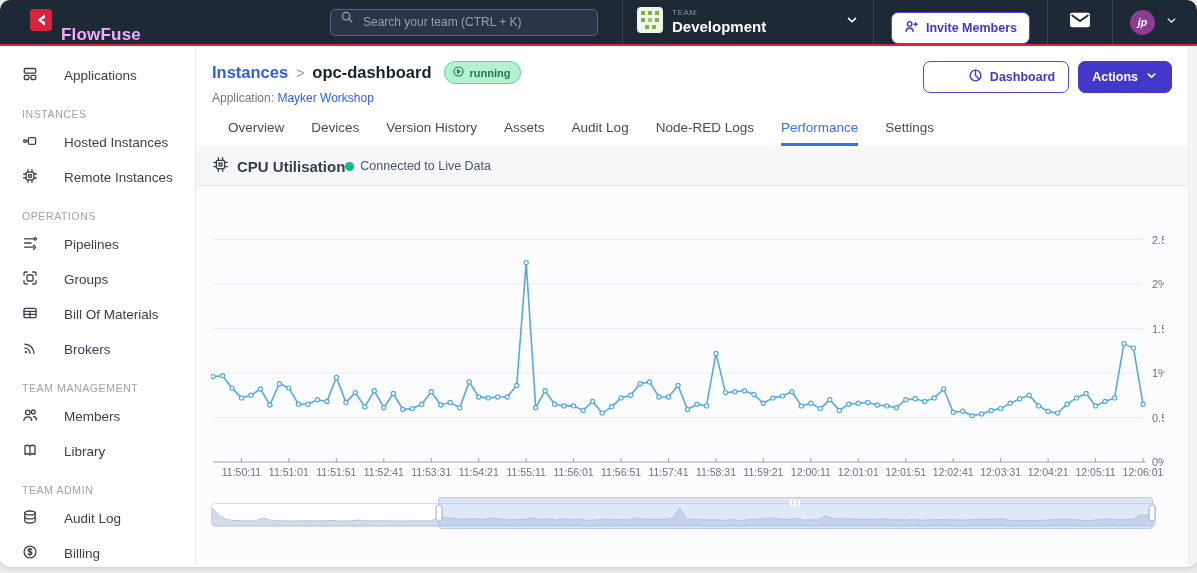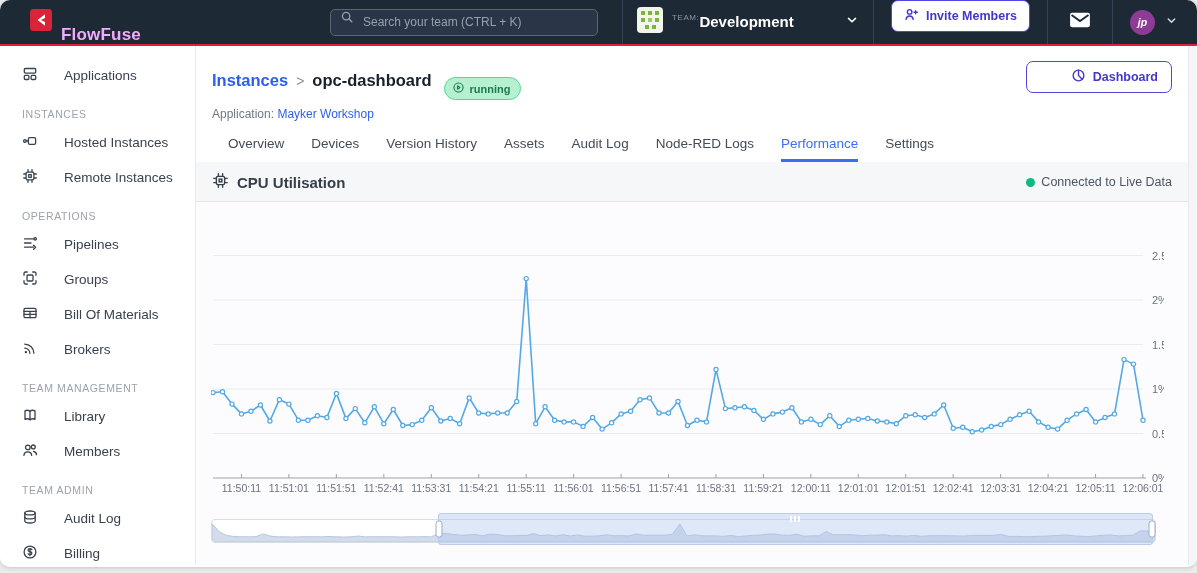--- a/index.html
+++ b/index.html
@@ -9,24 +9,24 @@
 
   
   .navbar{height:46px;background:#1e2936;border-bottom:2px solid #da2238;display:flex;align-items:center;}
   .nav-logo{display:flex;align-items:center;gap:9px;padding-left:30px;flex:0 0 auto;}
   .nav-logo-text{color:#f0abfc;font-size:17px;font-weight:700;letter-spacing:.2px;margin-top:25px;}
   .nav-search{margin-left:auto;width:268px;height:27px;background:#2a3647;border:1px solid #5b6673;border-radius:5px;display:flex;gap:7px;padding:0 9px;flex:0 0 auto;}
   .nav-search input{background:transparent;border:0;outline:0;color:#aeb6c2;font-size:12px;width:100%;font-family:"Liberation Sans",sans-serif;}
   .nav-search input::placeholder{color:#96a0ae;}
   .nav-right{display:flex;align-items:stretch;height:100%;margin-left:24px;flex:0 0 auto;}
   .nav-team{width:252px;border-left:1px solid #364355;border-right:1px solid #364355;display:flex;align-items:center;gap:9px;padding:0 14px;}
-  .team-text{display:flex;flex-direction:row;line-height:1.25;flex:1;}
+  .team-text{display:flex;flex-direction:column;line-height:1.25;flex:1;}
   .team-label{font-size:8px;color:#8d97a5;letter-spacing:.6px;}
   .team-name{font-size:15px;color:#fff;font-weight:600;}
-  .nav-invite{display:flex;align-items:flex-start;padding:0 17px;}
+  .nav-invite{display:flex;align-items:flex-end;padding:0 17px;}
   .invite-btn{display:flex;align-items:center;gap:7px;background:#fff;border:1.5px solid #4f46e5;color:#4338ca;font-size:12.5px;font-weight:700;padding:6px 12px;border-radius:7px;cursor:pointer;white-space:nowrap;}
   .nav-mail{border-left:1px solid #364355;display:flex;align-items:center;padding:0 21px;}
   .nav-user{border-left:1px solid #364355;display:flex;align-items:center;gap:10px;padding:0 19px 0 17px;}
   .user-avatar{width:25px;height:25px;border-radius:50%;background:#8e3b96;color:#fff;font-size:10.5px;font-weight:700;display:flex;align-items:center;justify-content:center;font-style:italic;}
 
   
   .content{display:flex;height:519px;}
   .sidebar{width:196px;border-right:1px solid #e8eaed;padding-top:12px;flex:0 0 auto;background:#fff;}
   .side-item{display:flex;align-items:center;gap:26px;padding:8px 12px 8px 22px;font-size:13.5px;color:#39414e;cursor:pointer;}
   .side-item svg{flex:0 0 auto;}
@@ -35,36 +35,36 @@
   .v-scrollbar{position:absolute;top:0;right:0;width:9px;height:100%;background:#f4f5f6;border-left:1px solid #e9eaec;}
   .main-inner{margin-right:9px;height:100%;display:flex;flex-direction:column;}
 
   
   .page-head{padding:15px 12px 0 16px;}
   .bc-row{display:flex;align-items:flex-start;justify-content:space-between;}
   .breadcrumb{display:flex;align-items:center;font-size:16.5px;font-weight:700;}
   .bc-link{color:#2e5fe8;cursor:pointer;}
   .bc-sep{color:#8a909b;font-weight:400;font-size:14px;margin:0 8px;}
   .bc-current{color:#17202b;}
-  .badge{display:inline-flex;align-items:center;gap:5px;background:#b5f0d2;border:1px solid #53d793;color:#1d7a4c;font-size:11px;font-weight:600;padding:3px 10px 3px 7px;border-radius:999px;margin-left:12px;margin-top:16px;}
+  .badge{display:inline-flex;align-items:center;gap:5px;background:#b5f0d2;border:1px solid #53d793;color:#1d7a4c;font-size:11px;font-weight:600;padding:3px 10px 3px 7px;border-radius:999px;margin-left:12px;}
   .app-row{margin-top:7px;font-size:12px;color:#707784;}
   .app-link{color:#2e5fe8;cursor:pointer;}
   .head-buttons{display:flex;gap:9px;padding-right:4px;}
   .btn{display:flex;align-items:center;gap:7px;font-size:12.5px;font-weight:700;padding:6px 13px;border-radius:7px;cursor:pointer;white-space:nowrap;}
   .btn-outline{background:#fff;border:1.5px solid #5048d8;color:#4338ca;padding-left:44px;}
   .btn-solid{background:#4338ca;border:1.5px solid #4338ca;color:#fff;}
 
   
   .tabs{display:flex;gap:27px;padding:0 16px;margin-top:15px;font-size:13.5px;color:#444c59;}
   .tab{padding-bottom:8px;border-bottom:3px solid transparent;cursor:pointer;}
   .tab.active{color:#3b6ef5;border-bottom-color:#3b6ef5;}
 
   
   .perf{background:#f6f7f9;flex:1;display:flex;flex-direction:column;min-height:0;}
-  .chart-head{display:flex;align-items:center;justify-content:space-between;padding:10px 16px 9px;}
+  .chart-head{display:flex;align-items:center;justify-content:flex-start;padding:10px 16px 9px;}
   .chart-title{display:flex;gap:8px;align-items:center;font-size:15px;font-weight:700;color:#363e4b;}
   .live{display:flex;align-items:center;gap:6px;font-size:12.5px;color:#4b5563;}
   .live-dot{width:9px;height:9px;border-radius:50%;background:#12b981;}
   .chart-card{flex:1;background:#fcfcfe;border-top:1px solid #e3e5e9;padding:4px 15px 0;min-height:0;}
   #cpu-chart{display:block;}
   #cpu-chart text{font-family:"Liberation Sans",sans-serif;}
 
   
   .minimap{position:relative;width:945px;height:32px;margin-top:15px;}
   .mini-track{position:absolute;left:0;top:6px;width:945px;height:24px;background:#fff;border:1px solid #d8dde4;border-radius:4px;overflow:hidden;}
@@ -216,33 +216,33 @@
         <div class="side-item">
           <span style="color:#39414e"><svg width="16" height="16" viewBox="0 0 16 16" fill="none" stroke="currentColor" stroke-width="1.3" stroke-linecap="round" stroke-linejoin="round">
               <circle cx="3.9" cy="12.1" r="1.2" fill="currentColor" stroke="none"></circle>
               <path d="M2.7 8.1a5.2 5.2 0 0 1 5.2 5.2M2.7 4.1a9.2 9.2 0 0 1 9.2 9.2"></path>
             </svg></span>
           <span>Brokers</span>
         </div>
         <div class="side-header">TEAM MANAGEMENT</div>
         <div class="side-item">
           <span style="color:#39414e"><svg width="16" height="16" viewBox="0 0 16 16" fill="none" stroke="currentColor" stroke-width="1.3" stroke-linecap="round" stroke-linejoin="round">
-              <path d="M8 4.3C6.8 3.2 4.6 3.1 3 3.8v8.5c1.6-.7 3.8-.6 5 .5 1.2-1.1 3.4-1.2 5-.5V3.8c-1.6-.7-3.8-.6-5 .5z"></path>
-              <path d="M8 4.3v8.5"></path>
-            </svg></span>
-          <span>Library</span>
-        </div>
-        <div class="side-item">
-          <span style="color:#39414e"><svg width="16" height="16" viewBox="0 0 16 16" fill="none" stroke="currentColor" stroke-width="1.3" stroke-linecap="round" stroke-linejoin="round">
               <circle cx="5.8" cy="5.4" r="2.3"></circle>
               <path d="M1.9 13.4c.2-2.2 1.9-3.5 3.9-3.5s3.7 1.3 3.9 3.5"></path>
               <circle cx="11.3" cy="4.9" r="1.9"></circle>
               <path d="M11.6 9.5c1.7.2 2.8 1.5 2.9 3.2"></path>
             </svg></span>
           <span>Members</span>
+        </div>
+        <div class="side-item">
+          <span style="color:#39414e"><svg width="16" height="16" viewBox="0 0 16 16" fill="none" stroke="currentColor" stroke-width="1.3" stroke-linecap="round" stroke-linejoin="round">
+              <path d="M8 4.3C6.8 3.2 4.6 3.1 3 3.8v8.5c1.6-.7 3.8-.6 5 .5 1.2-1.1 3.4-1.2 5-.5V3.8c-1.6-.7-3.8-.6-5 .5z"></path>
+              <path d="M8 4.3v8.5"></path>
+            </svg></span>
+          <span>Library</span>
         </div>
         <div class="side-header">TEAM ADMIN</div>
         <div class="side-item">
           <span style="color:#39414e"><svg width="16" height="16" viewBox="0 0 16 16" fill="none" stroke="currentColor" stroke-width="1.3" stroke-linecap="round" stroke-linejoin="round">
               <ellipse cx="8" cy="3.9" rx="5.2" ry="1.9"></ellipse>
               <path d="M2.8 3.9v4.1c0 1 2.3 1.9 5.2 1.9s5.2-.9 5.2-1.9V3.9"></path>
               <path d="M2.8 8v4.1c0 1 2.3 1.9 5.2 1.9s5.2-.9 5.2-1.9V8"></path>
             </svg></span>
           <span>Audit Log</span>
         </div>
@@ -283,20 +283,28 @@
 
             <div class="head-buttons">
               <button class="btn btn-outline">
                 <span>
                   <svg width="15" height="15" viewBox="0 0 16 16" fill="none" stroke="#4338ca" stroke-width="1.5" stroke-linecap="round">
                       <circle cx="8" cy="8" r="5.7"></circle>
                       <path d="M8 2.3V8l4 4"></path>
                     </svg>
                 </span>
                 <span>Dashboard</span>
+              </button>
+              <button class="btn btn-solid">
+                <span>Actions</span>
+                <span>
+                  <svg width="13" height="13" viewBox="0 0 16 16" fill="none" stroke="#fff" stroke-width="2" stroke-linecap="round" stroke-linejoin="round">
+                      <path d="M4 6.2l4 3.8 4-3.8"></path>
+                    </svg>
+                </span>
               </button>
             </div>
           </div>
 
           <div class="tabs" id="tabs">
               <div class="tab">Overview</div>
               <div class="tab">Devices</div>
               <div class="tab">Version History</div>
               <div class="tab">Assets</div>
               <div class="tab">Audit Log</div>

